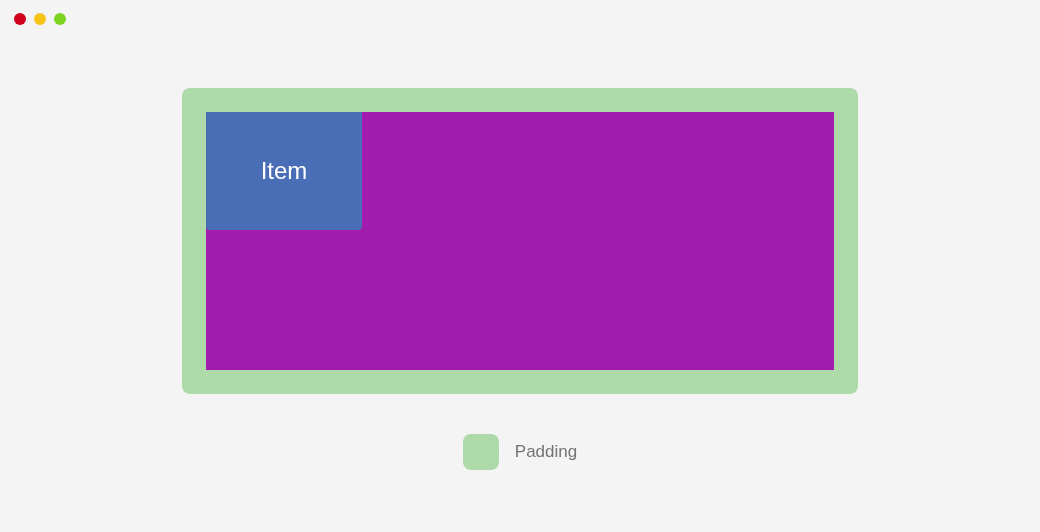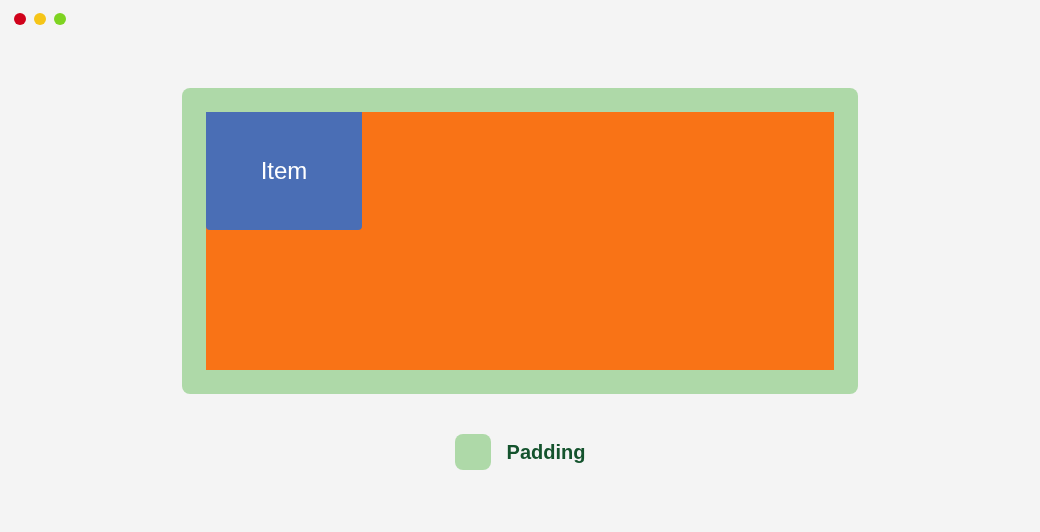--- a/index.html
+++ b/index.html
@@ -38,21 +38,21 @@
     .padding-container {
       width: 676px;
       height: 306px;
       background: #aed9a8;
       border-radius: 8px;
       padding: 24px;
     }
     .inner-white {
       width: 100%;
       height: 100%;
-      background: #f97316;
+      background: #a21caf;
     }
     .item-box {
       width: 156px;
       height: 118px;
       background: #4a6eb5;
       border-radius: 0 0 4px 4px;
       display: flex;
       align-items: center;
       justify-content: center;
       color: #ffffff;
@@ -65,23 +65,23 @@
       gap: 16px;
       margin-top: 40px;
     }
     .legend-swatch {
       width: 36px;
       height: 36px;
       background: #aed9a8;
       border-radius: 8px;
     }
     .legend-label {
-      font-size: 20px;
-      color: #14532d;
-      font-weight: 700;
+      font-size: 17px;
+      color: #737373;
+      font-weight: 400;
     }
   </style>
 </head>
 <body>
 
 <div class="titlebar">
   <div class="traffic-light red"></div>
   <div class="traffic-light yellow"></div>
   <div class="traffic-light green"></div>
 </div>

